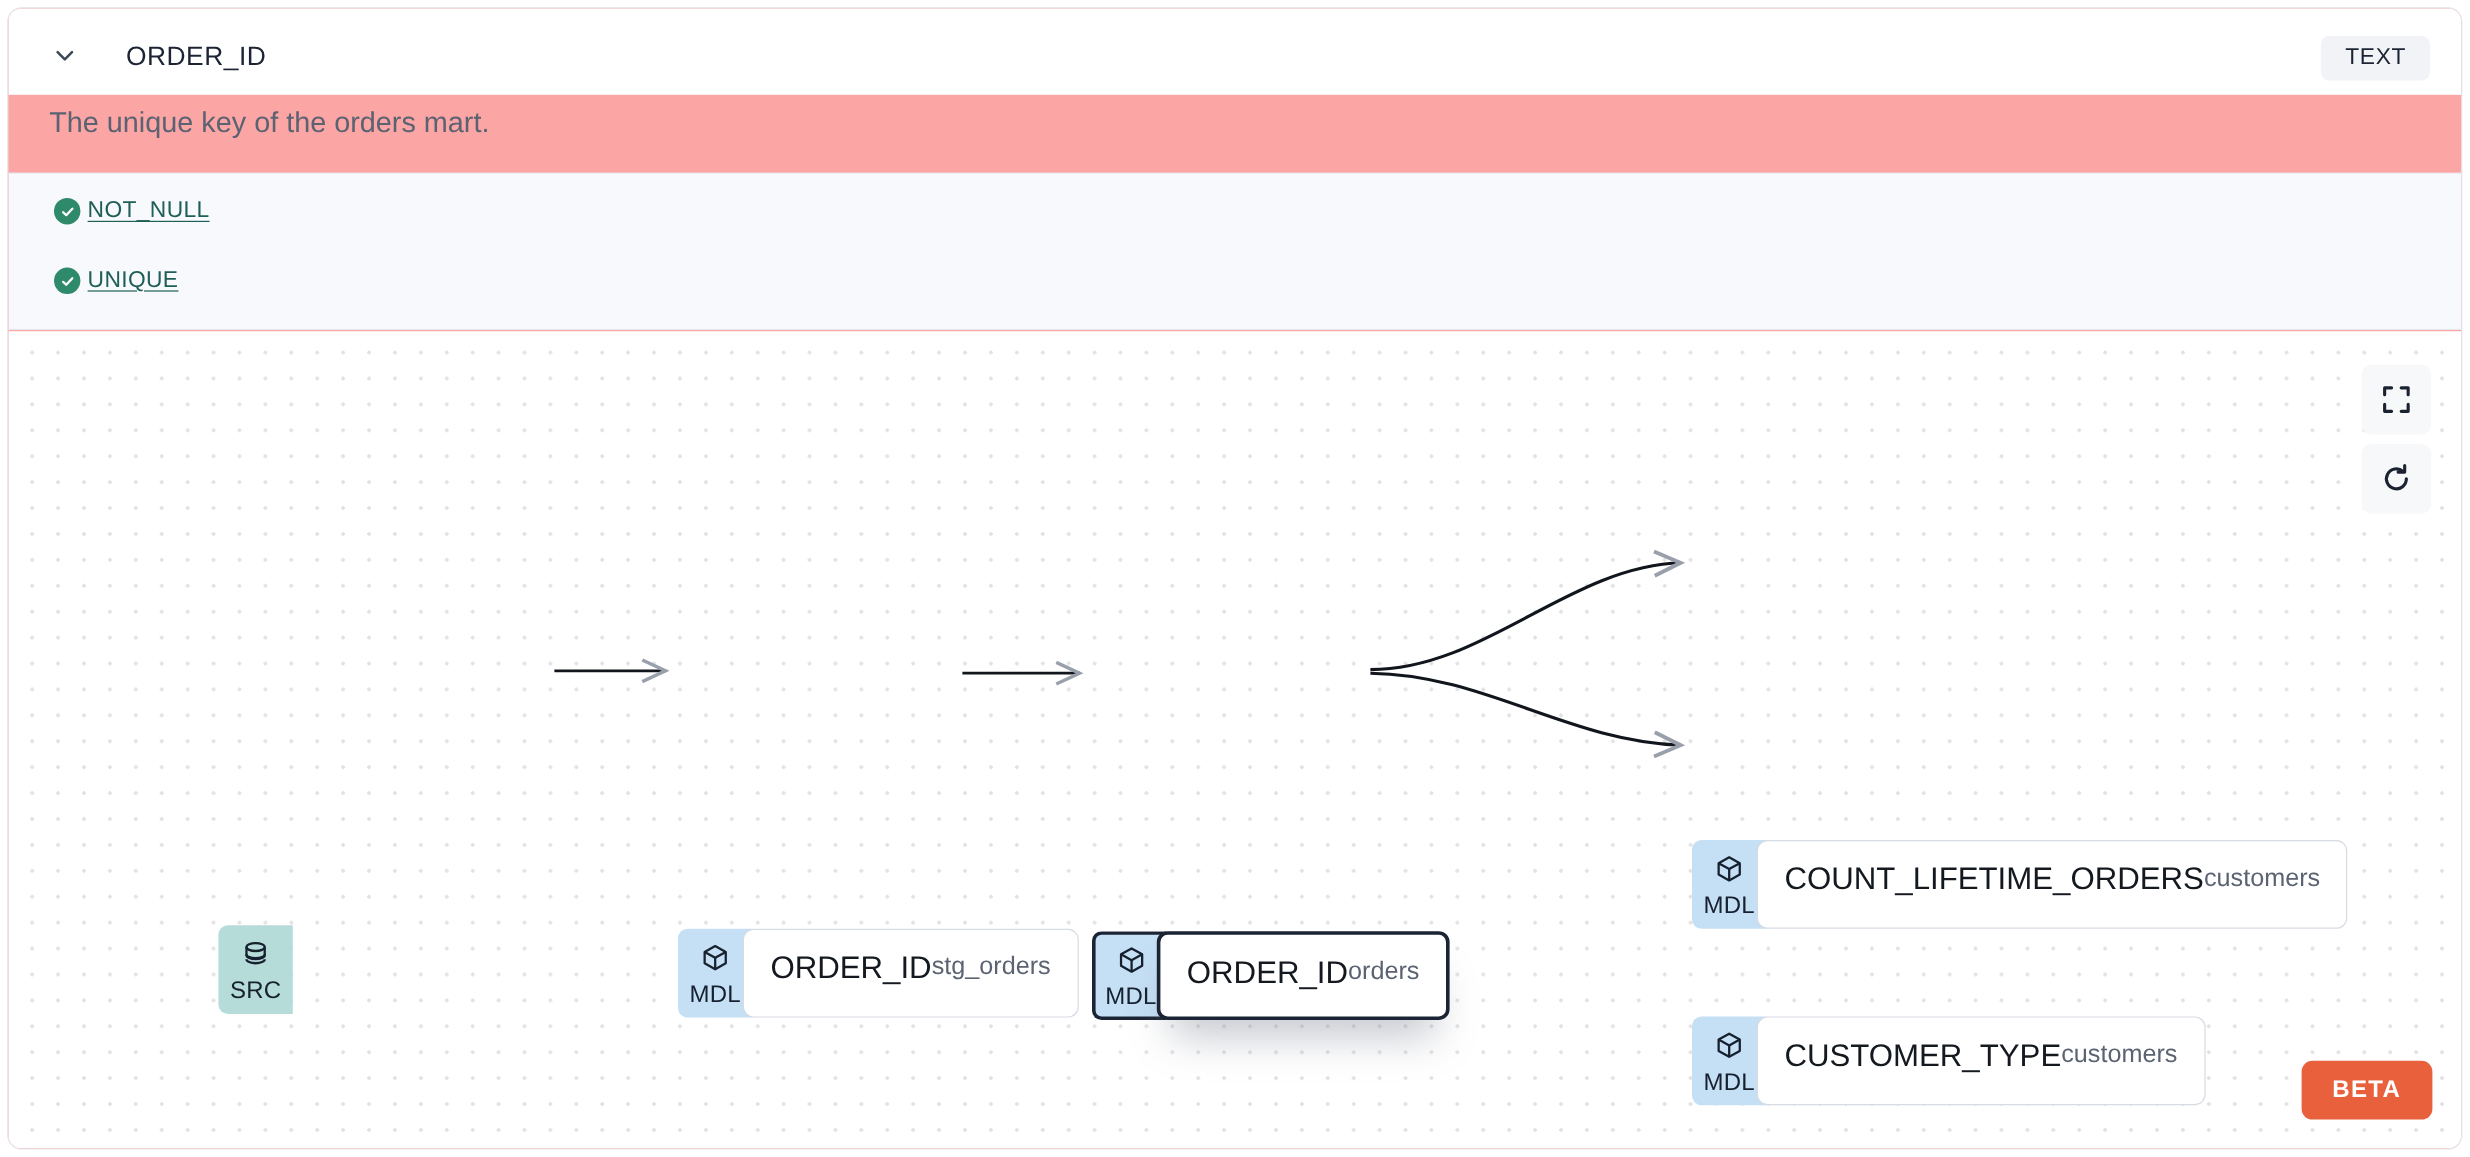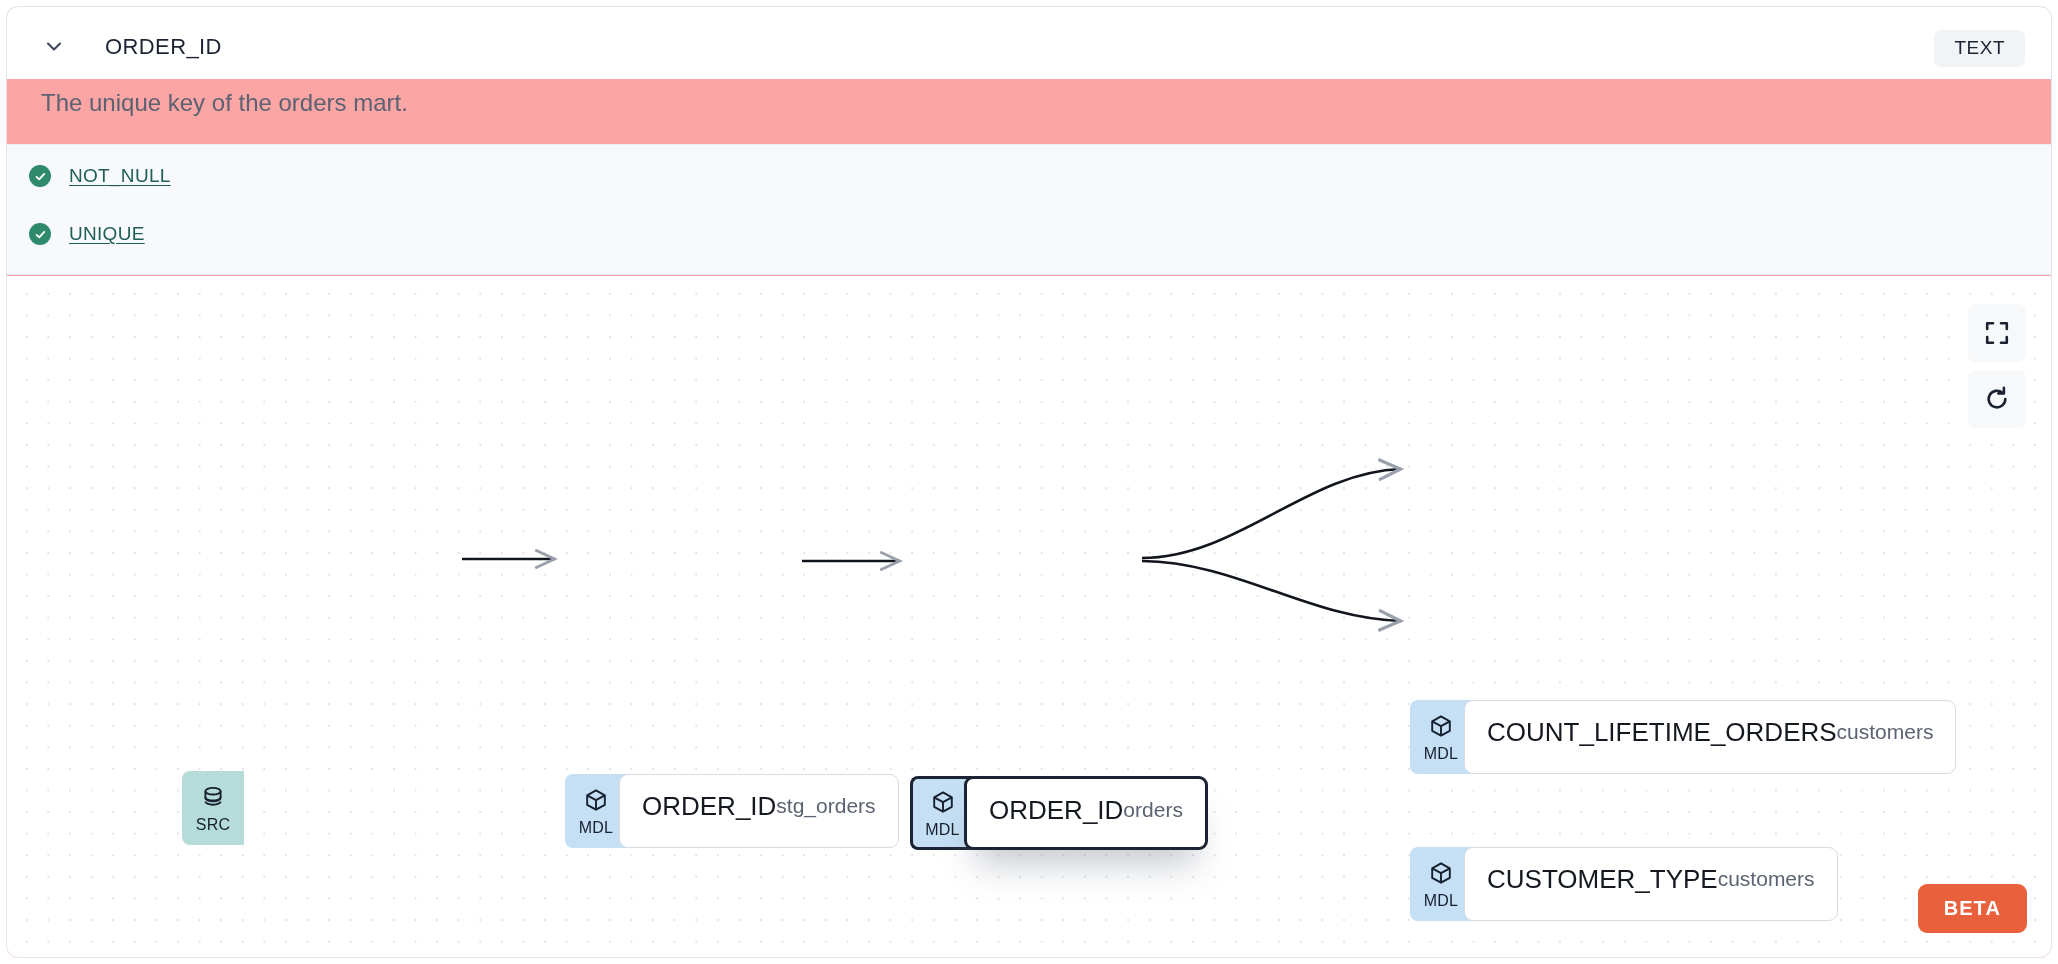--- a/index.html
+++ b/index.html
@@ -65,24 +65,24 @@
     position: absolute;
     left: 0; top: 137px;
     width: 2044px;
     height: 131px;
     background: #f8f9fc;
     border-top: 1px solid #eceef3;
     border-bottom: 1px solid #e6e9ef;
   }
   .test-row {
     position: absolute;
-    left: 22px;
+    left: 38px;
     display: flex;
     align-items: center;
-    gap: 18px;
+    gap: 6px;
   }
   .test-row.r0 { top: 20px; }
   .test-row.r1 { top: 78px; }
   .check {
     width: 22px; height: 22px;
     border-radius: 50%;
     background: #2f8a6b;
     display: flex;
     align-items: center;
     justify-content: center;
@@ -130,21 +130,21 @@
     gap: 1px;
     flex: none;
     position: relative;
     z-index: 1;
     padding-top: 2px;
   }
   .node-badge.src { background: #b6dcd9; }
   .node-badge.mdl { background: #c5dff5; }
   .badge-icon { display: block; }
   .badge-label {
-    font-size: 16px;
+    font-size: 20px;
     color: #16202e;
     letter-spacing: 0.2px;
     line-height: 1;
   }
   .node-body {
     background: #ffffff;
     border: 1px solid #d7dbe3;
     border-radius: 9px;
     padding: 16px 22px 14px 22px;
     margin-left: -8px;

